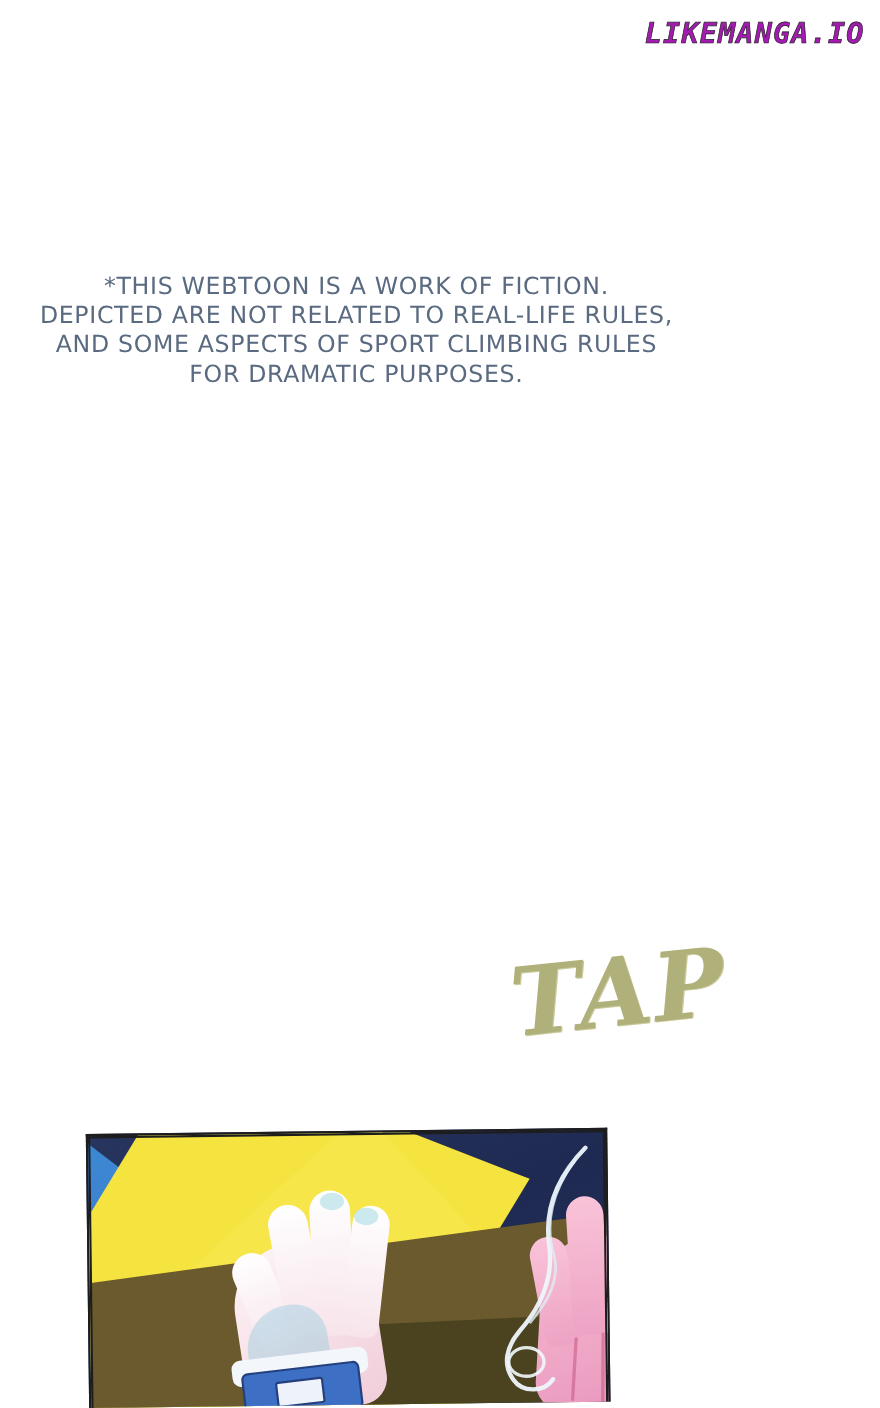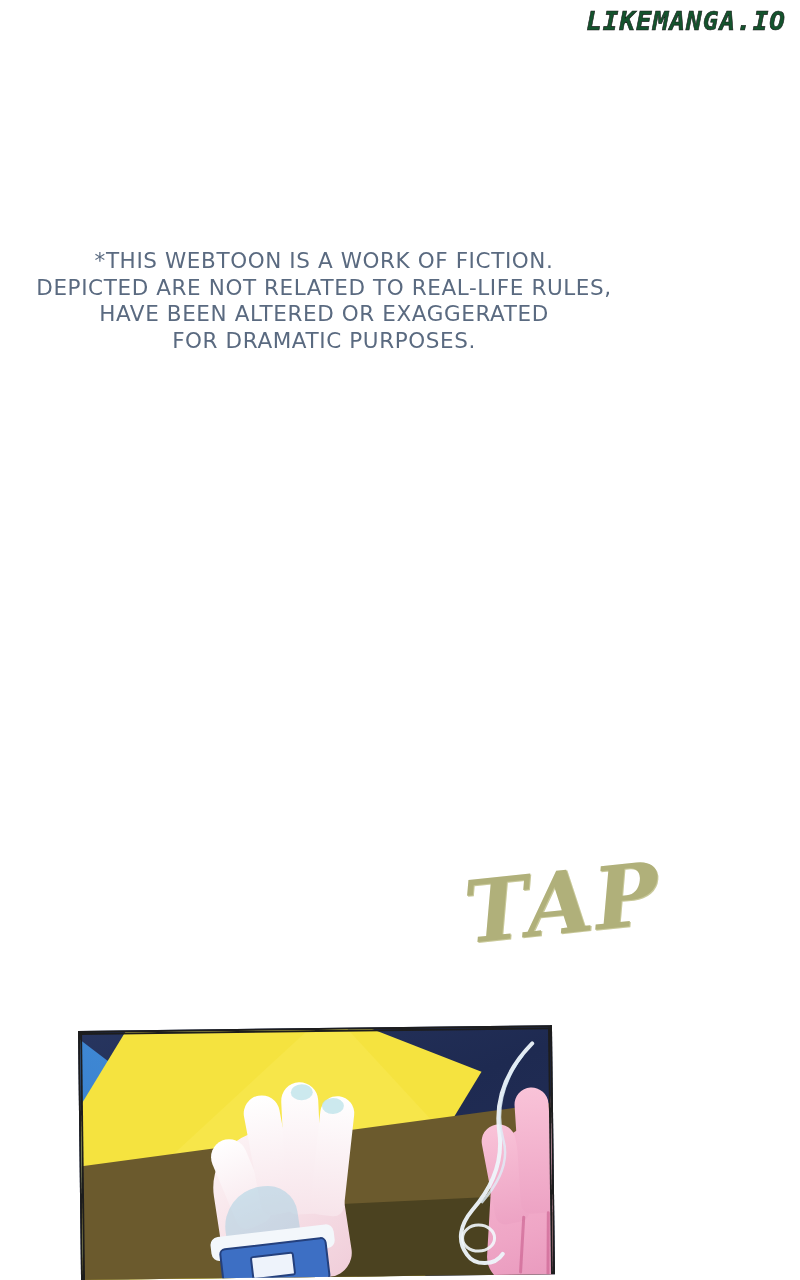--- a/index.html
+++ b/index.html
@@ -11,28 +11,28 @@
     width: 800px;
     height: 1280px;
     position: relative;
     overflow: hidden;
     font-family: "Liberation Sans", sans-serif;
   }
 
   
   .watermark {
     position: absolute;
-    top: 6px;
+    top: 16px;
     right: 14px;
     font-family: "DejaVu Sans Mono", monospace;
     font-size: 26px;
     font-weight: bold;
     font-style: italic;
     letter-spacing: 1px;
-    color: #14532d;
+    color: #a21caf;
     white-space: nowrap;
     -webkit-text-stroke: 0.6px #1b1b1b;
   }
 
   
   .disclaimer {
     position: absolute;
     top: 248px;
     left: 0;
     width: 648px;
@@ -276,21 +276,21 @@
   }
 </style>
 </head>
 <body>
 
 <div class="watermark">LIKEMANGA.IO</div>
 
 <div class="disclaimer">
   <span class="line">*THIS WEBTOON IS A WORK OF FICTION.</span>
   <span class="line">DEPICTED ARE NOT RELATED TO REAL-LIFE RULES,</span>
-  <span class="line">HAVE BEEN ALTERED OR EXAGGERATED</span>
+  <span class="line">AND SOME ASPECTS OF SPORT CLIMBING RULES</span>
   <span class="line">FOR DRAMATIC PURPOSES.</span>
 </div>
 
 <div class="sfx-tap">TAP</div>
 
 <div class="panel">
   <div class="panel-inner">
     <div class="sky"></div>
 
     <div class="star" style="left:40px; top:44px;"></div>

